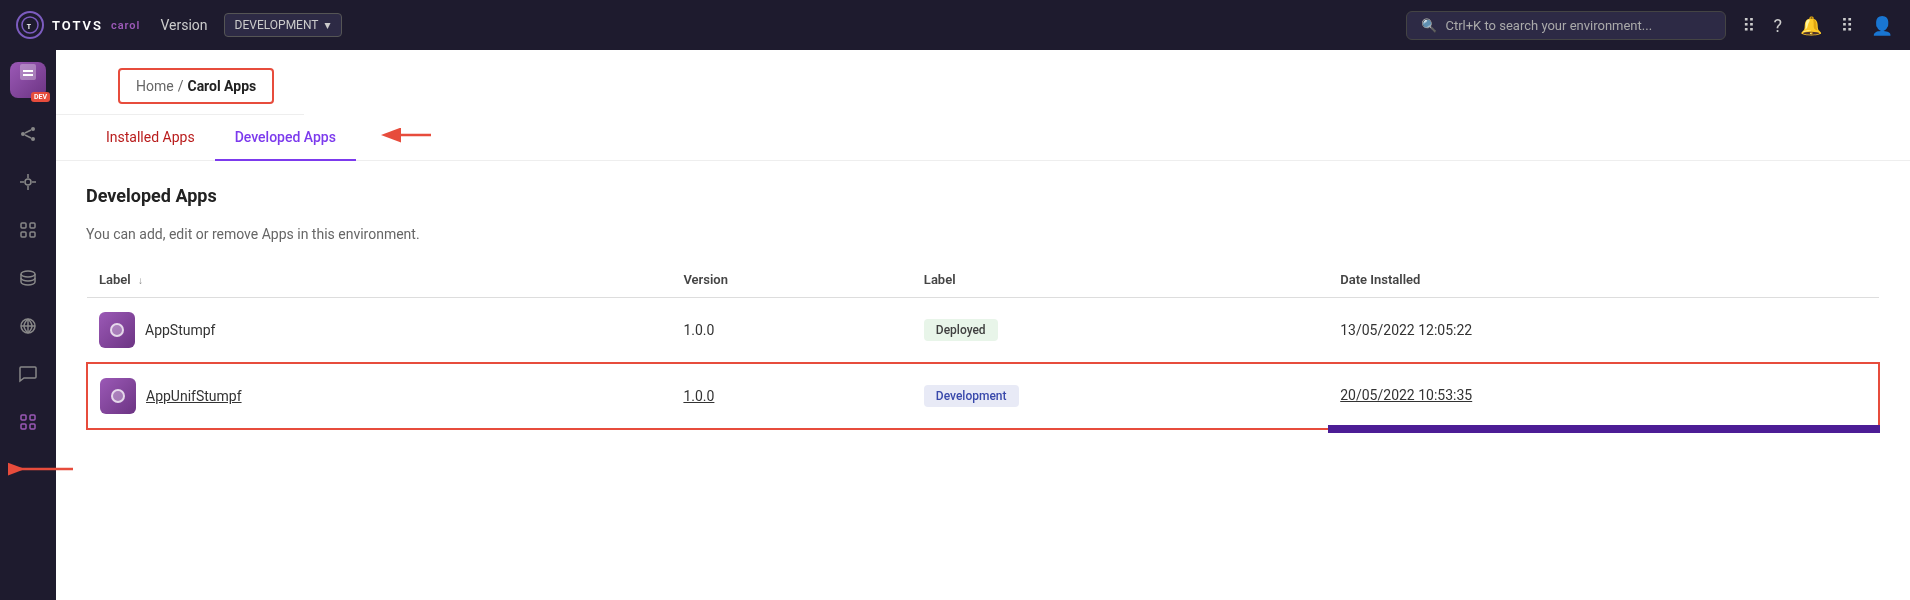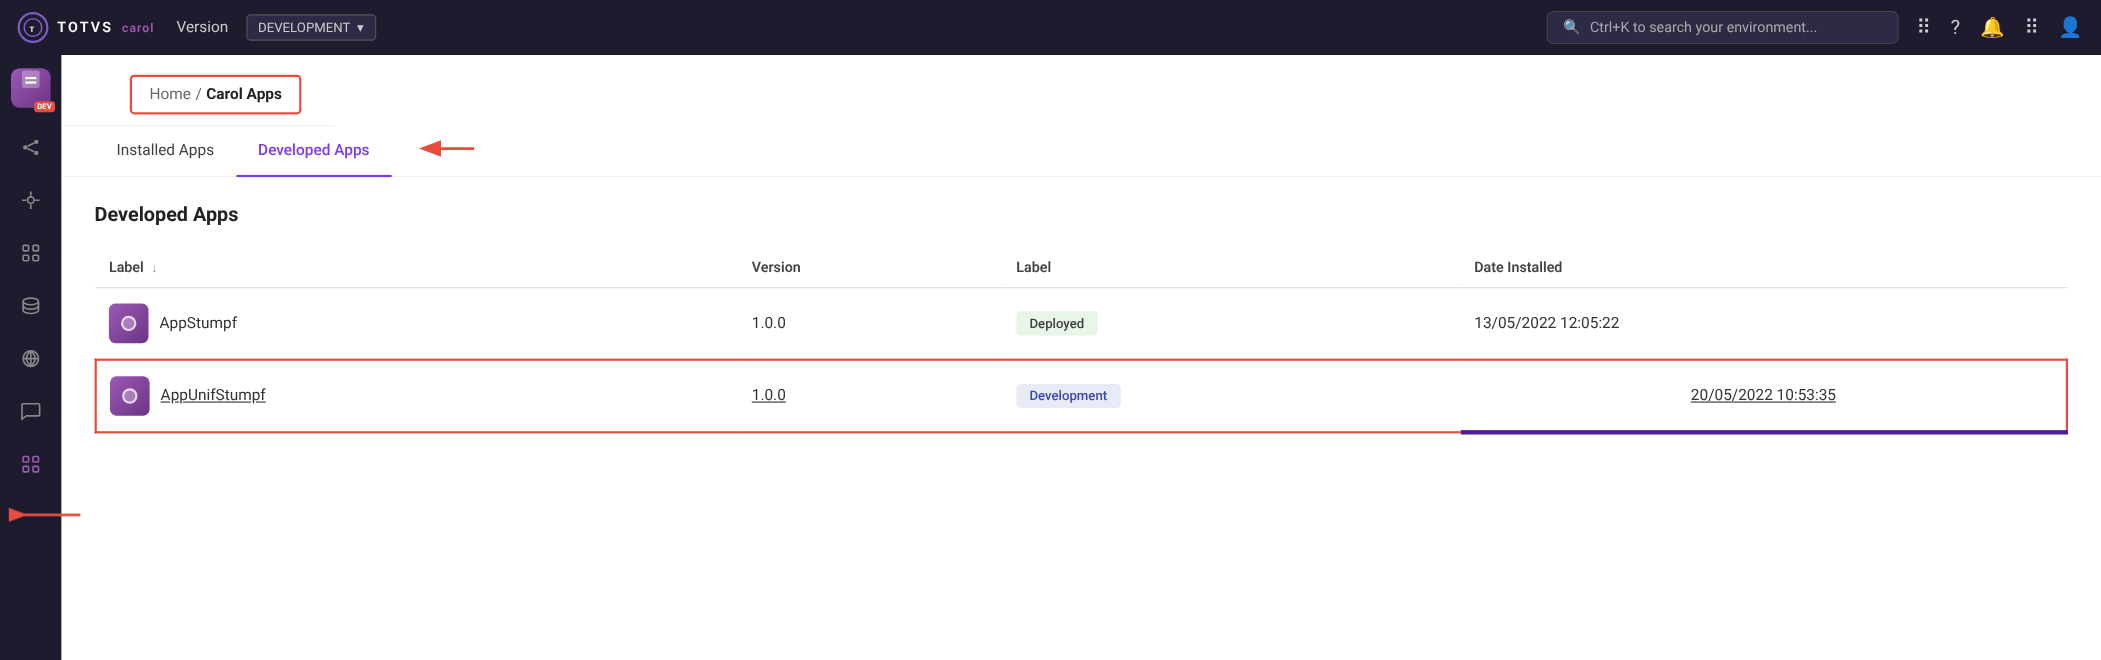--- a/index.html
+++ b/index.html
@@ -160,21 +160,21 @@
       padding: 0 30px;
       border-bottom: 1px solid #eee;
       gap: 0;
       align-items: flex-end;
       position: relative;
     }
     .tab {
       padding: 14px 20px;
       font-size: 14px;
       cursor: pointer;
-      color: #404040;
+      color: #b91c1c;
       border-bottom: 2px solid transparent;
       margin-bottom: -1px;
     }
     .tab.active {
       color: #7c3aed;
       border-bottom: 2px solid #7c3aed;
       font-weight: 500;
     }
     .tab-arrow {
       margin-left: 20px;
@@ -412,20 +412,21 @@
           <line x1="55" y1="15" x2="10" y2="15" stroke="#e74c3c" stroke-width="2.5" marker-end="url(#arrowhead)"></line>
         </svg>
       </div>
     </div>
 
     
     <div class="panel">
       <div class="panel-header">
         <h2 class="panel-title">Developed Apps</h2>
       </div>
+      <p class="panel-desc">You can add, edit or remove Apps in this environment.</p>
 
       <table class="table">
         <thead>
           <tr>
             <th>
               <span>Label</span>
               <span class="sort-icon">↓</span>
             </th>
             <th>Version</th>
             <th>Label</th>
@@ -456,21 +457,21 @@
                 <div class="app-icon">
                   <div class="app-icon-gear"></div>
                 </div>
                 <span>AppUnifStumpf</span>
               </div>
             </td>
             <td style="border-top: 2px solid #e74c3c; border-bottom: 2px solid #e74c3c;">1.0.0</td>
             <td style="border-top: 2px solid #e74c3c; border-bottom: 2px solid #e74c3c;">
               <span class="status-badge status-development">Development</span>
             </td>
-            <td style="border-top: 2px solid #e74c3c; border-bottom: 4px solid #4c1d95; border-right: 2px solid #e74c3c; border-radius: 0 4px 4px 0; position:relative;text-align:center;">
+            <td style="border-top: 2px solid #e74c3c; border-bottom: 8px solid #4c1d95; border-right: 2px solid #e74c3c; border-radius: 0 4px 4px 0; position:relative;">
               <span>20/05/2022 10:53:35</span>
               
               <div style="position:absolute; left:-800px; top:50%; transform:translateY(-50%); color:#e74c3c; font-size:28px; display:flex; align-items:center; pointer-events:none;">
                 
               </div>
             </td>
           </tr>
         </tbody>
       </table>
     </div>

